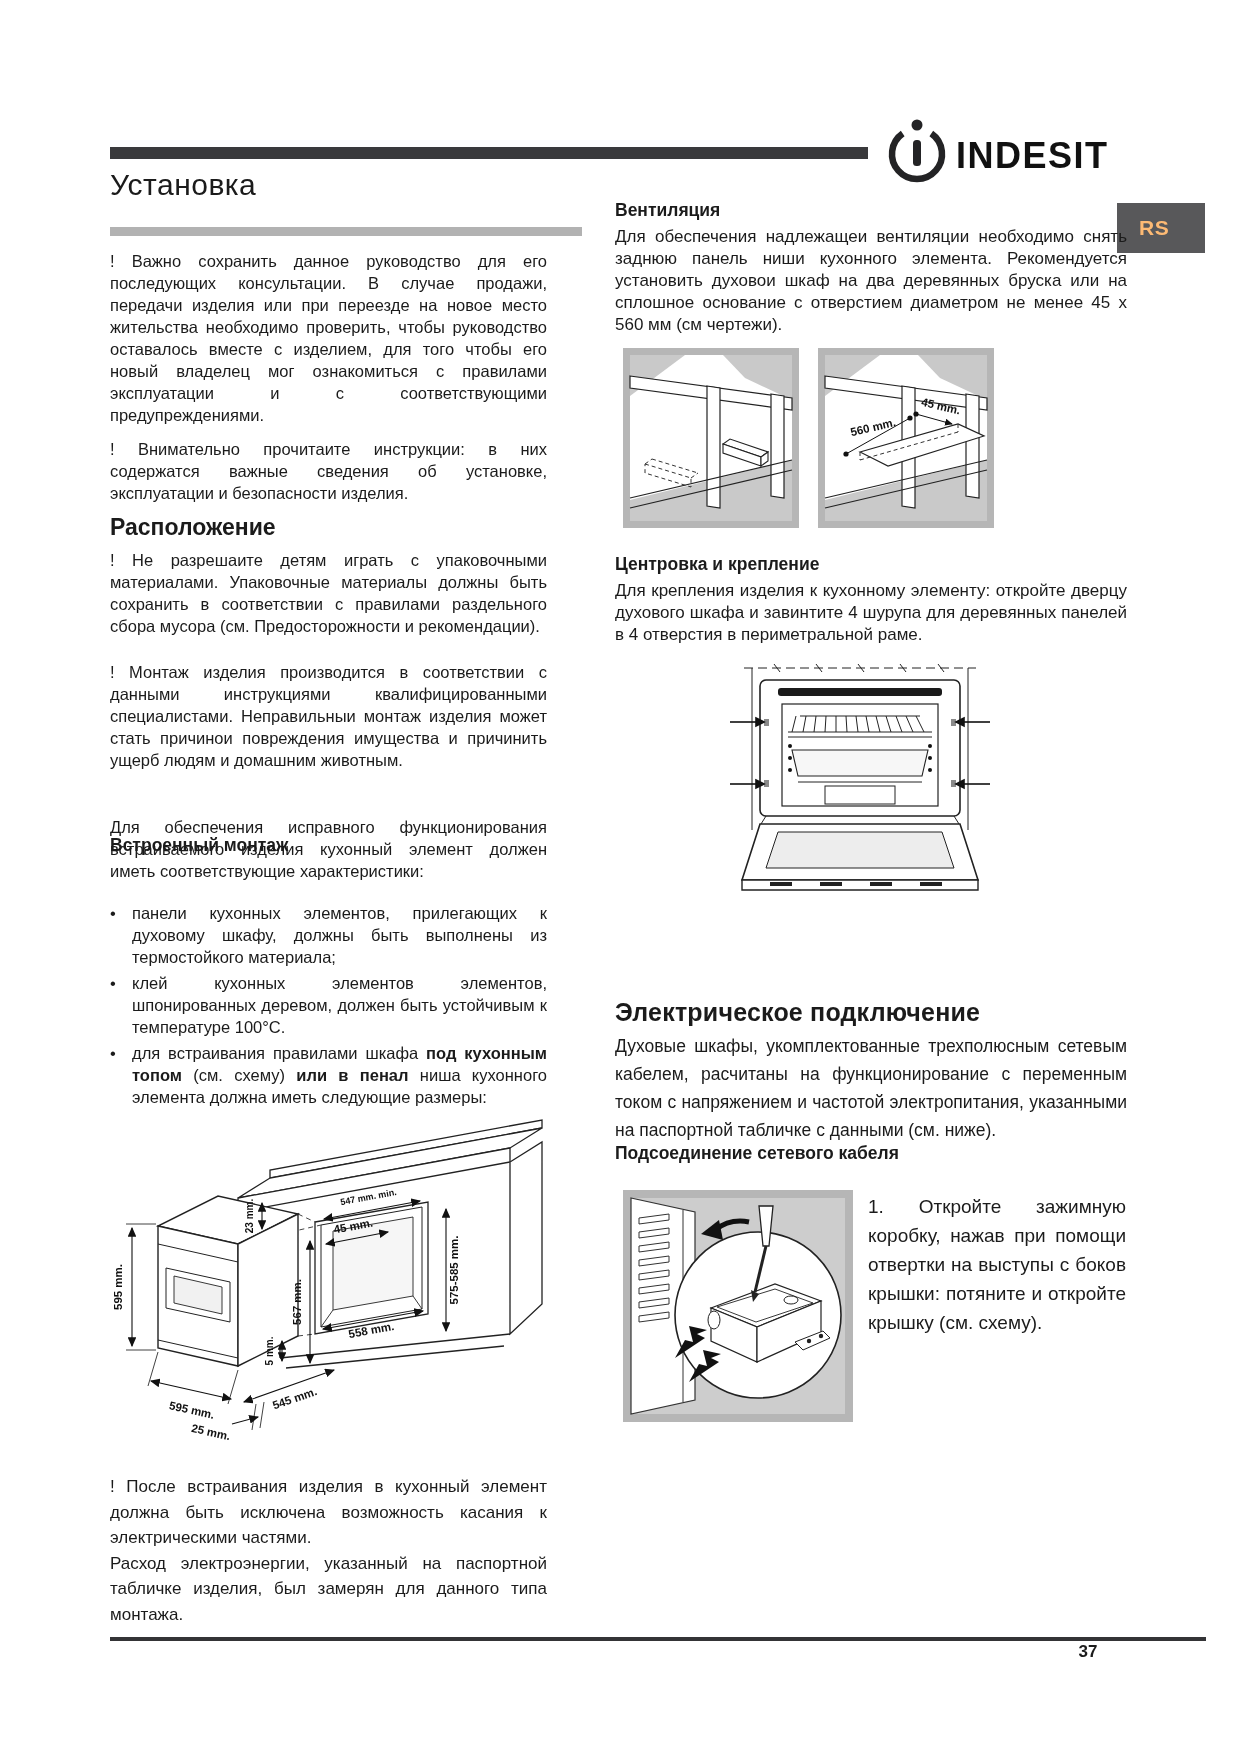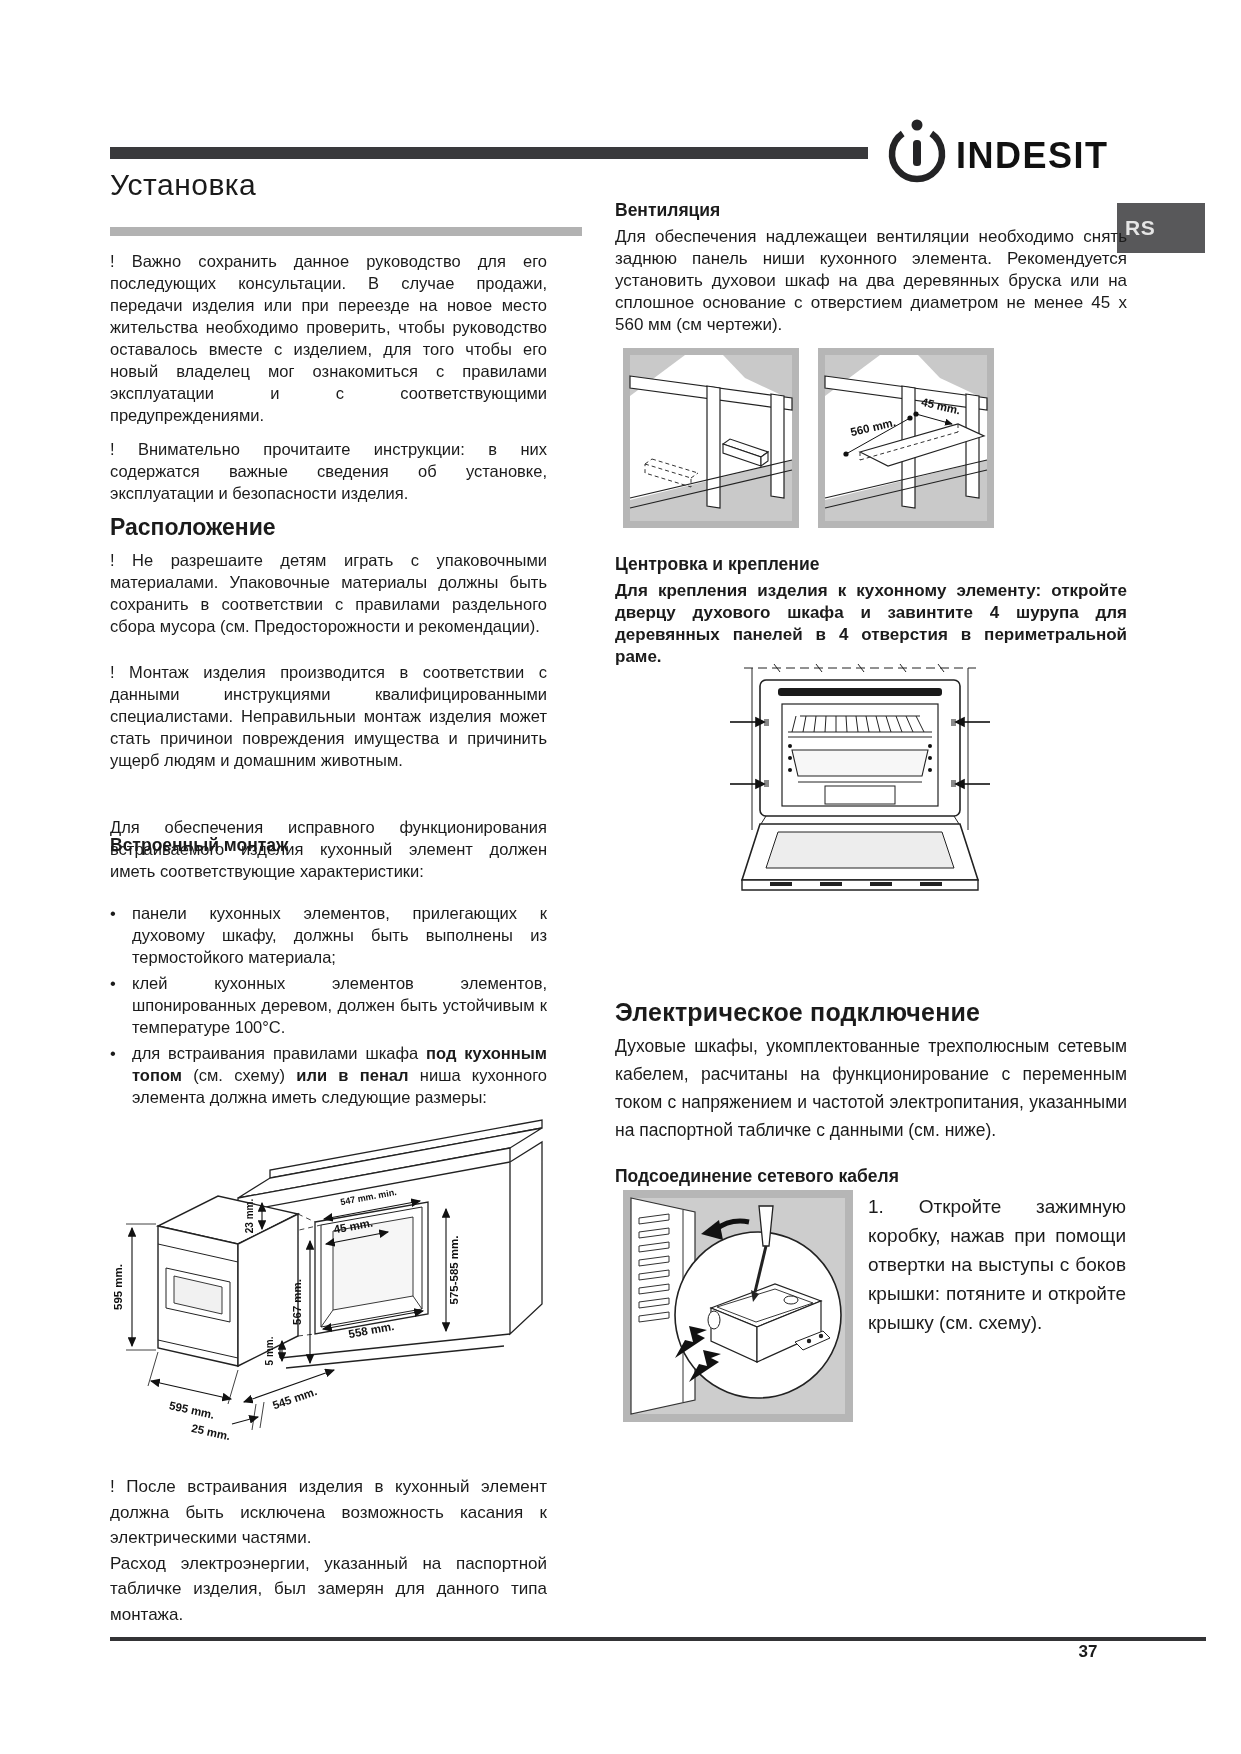--- a/index.html
+++ b/index.html
@@ -1,22 +1,22 @@
 <!DOCTYPE html>
 <html><head>
 <meta charset="utf-8">
 <style>
   html,body{margin:0;padding:0;background:#e8e8e8;}
   .page{position:relative;width:1241px;height:1754px;background:#ffffff;margin:0 auto;
         font-family:"Liberation Sans","DejaVu Sans",sans-serif;color:#1b1b1b;overflow:hidden;}
   .abs{position:absolute;}
   .topbar{left:110px;top:147px;width:758px;height:12px;background:#3a3a3c;}
   .logo{left:884px;top:112px;width:250px;height:76px;}
-  .rs-badge{left:1117px;top:203px;width:88px;height:50px;background:#58585a;color:#e5e5e5;
-            font-weight:bold;font-size:21px;line-height:50px;padding-left:8px;box-sizing:border-box;letter-spacing:.5px;}
+  .rs-badge{left:1117px;top:203px;width:88px;height:50px;background:#58585a;color:#fdba74;
+            font-weight:bold;font-size:21px;line-height:50px;padding-left:22px;box-sizing:border-box;letter-spacing:.5px;}
   .lc{left:110px;width:437px;}
   .rc{left:615px;width:512px;}
   .title{font-size:30px;font-weight:normal;letter-spacing:.5px;}
   .title-underline{left:110px;top:227px;width:472px;height:9px;background:#b2b2b2;}
   .h2{font-size:23px;font-weight:bold;}
   .h3{font-size:17.5px;font-weight:bold;}
   .h2e{font-size:25px;font-weight:bold;letter-spacing:.2px;}
   .body{font-size:16.5px;line-height:22px;text-align:justify;}
   .body2{font-size:17px;line-height:25.5px;text-align:justify;}
   .rbody{font-size:17px;line-height:22px;text-align:justify;}
@@ -220,21 +220,21 @@
       <circle cx="28" cy="106" r="2.6" fill="#111"></circle>
       <circle cx="92" cy="70" r="2.6" fill="#111"></circle>
       <line x1="98" y1="66" x2="134" y2="76" stroke="#111" stroke-width="1" marker-end="url(#ve)"></line>
       <circle cx="98" cy="66" r="2.6" fill="#111"></circle>
       <text class="dimtxt" x="56" y="83" text-anchor="middle" transform="rotate(-13 56 83)">560 mm.</text>
       <text class="dimtxt" x="122" y="62" text-anchor="middle" transform="rotate(13 122 62)">45 mm.</text>
     </g>
   </svg>
 
   <div class="abs rc h3" style="top:554px;">Центровка и крепление</div>
-  <div class="abs rc rbody" style="top:580px;font-weight:bold;">Для крепления изделия к кухонному элементу: откройте дверцу духового шкафа и завинтите 4 шурупа для деревянных панелей в 4 отверстия в периметральной раме.</div>
+  <div class="abs rc rbody" style="top:580px;">Для крепления изделия к кухонному элементу: откройте дверцу духового шкафа и завинтите 4 шурупа для деревянных панелей в 4 отверстия в периметральной раме.</div>
 
   <svg class="abs" style="left:730px;top:658px;" width="260" height="248" viewBox="0 0 260 248">
     <g stroke="#222" fill="none">
       <line x1="14" y1="10" x2="246" y2="10" stroke-width="1" stroke-dasharray="9,5"></line>
       <g stroke-width="1">
         <line x1="44" y1="6" x2="50" y2="14"></line>
           <line x1="86" y1="6" x2="92" y2="14"></line>
         <line x1="128" y1="6" x2="134" y2="14"></line>
           <line x1="170" y1="6" x2="176" y2="14"></line>
         <line x1="208" y1="6" x2="214" y2="14"></line>
@@ -304,21 +304,21 @@
         <rect x="140" y="224" width="22" height="4"></rect>
           <rect x="190" y="224" width="22" height="4"></rect>
       </g>
     </g>
   </svg>
 
 
   <div class="abs rc h2e" style="top:998px;">Электрическое подключение</div>
   <div class="abs rc rbody28" style="top:1032px;">Духовые шкафы, укомплектованные трехполюсным сетевым кабелем, расчитаны на функционирование с переменным током с напряжением и частотой электропитания, указанными на паспортной табличке с данными (см. ниже).</div>
 
-  <div class="abs rc h3" style="top:1143px;margin-top:23px;">Подсоединение сетевого кабеля</div>
+  <div class="abs rc h3" style="top:1143px;">Подсоединение сетевого кабеля</div>
 
   <svg class="abs" style="left:623px;top:1190px;" width="230" height="232" viewBox="0 0 230 232">
     <rect x="0" y="0" width="230" height="232" fill="#b6b6b6"></rect>
     <rect x="8" y="8" width="214" height="216" fill="#cdcdcd"></rect>
     <g>
       <polygon points="8,8 72,22 72,210 8,224" fill="#ffffff" stroke="#333" stroke-width="1.2"></polygon>
       <g stroke="#333" stroke-width="1" fill="none">
         <polygon points="16,28 46,24 46,30 16,34"></polygon>
         <polygon points="16,42 46,38 46,44 16,48"></polygon>
         <polygon points="16,56 46,52 46,58 16,62"></polygon>

